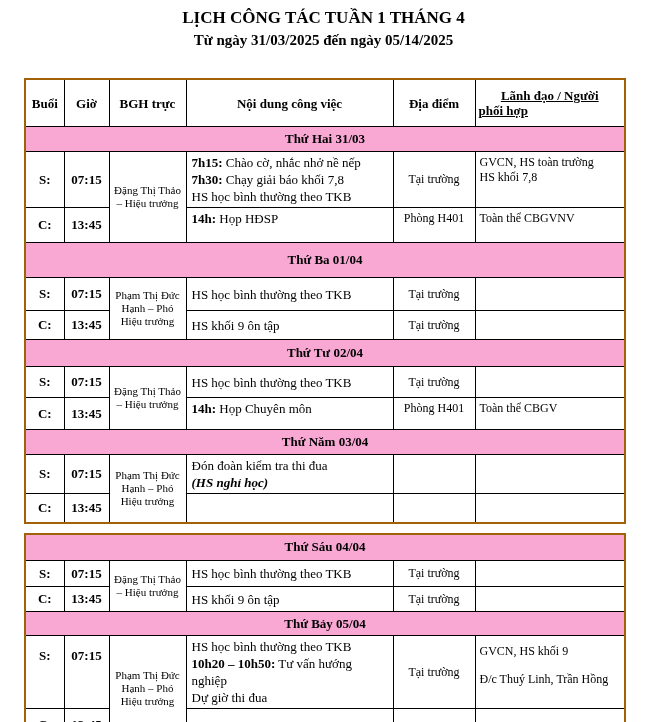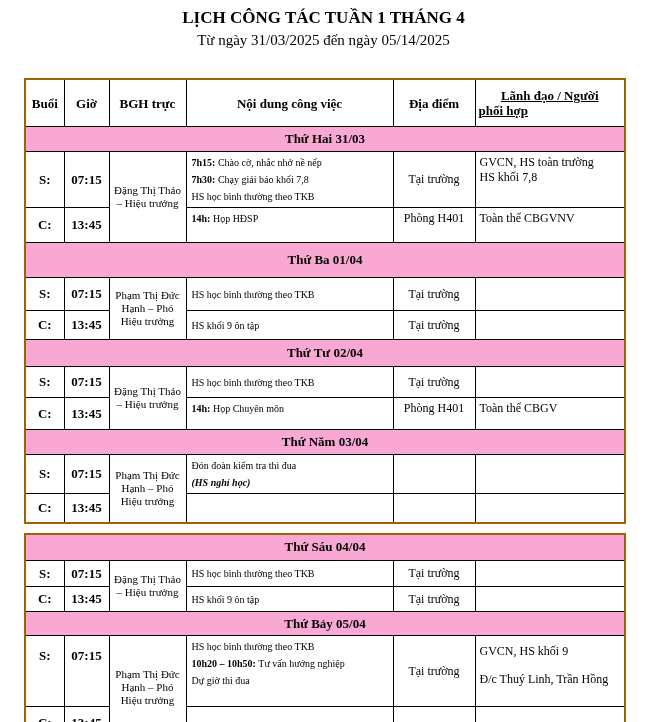--- a/index.html
+++ b/index.html
@@ -6,21 +6,21 @@
   body {
     width:647px; height:722px; background:#ffffff; color:#000;
     font-family:"Liberation Serif","DejaVu Serif",serif;
     overflow:hidden;
   }
   .title {
     text-align:center; font-weight:bold; font-size:17px;
     margin-top:8px; line-height:20px;
   }
   .subtitle {
-    text-align:center; font-weight:normal; font-size:15px;
+    text-align:center; font-weight:bold; font-size:15px;
     margin-top:3px; line-height:19px;
   }
   table.sched {
     border-collapse:collapse; table-layout:fixed;
     width:600px; margin-left:24px;
     border:2px solid #a16207;
   }
   #table1 { margin-top:28px; }
   #table2 { margin-top:9px; }
   td { border:1px solid #000; overflow:hidden; padding:0; }
@@ -39,21 +39,21 @@
   }
   
   td.buoi, td.gio {
     font-weight:bold; font-size:13px; text-align:center; vertical-align:middle;
   }
   td.bgh {
     font-size:11px; text-align:center; vertical-align:middle;
     padding:0 2px; line-height:13px;
   }
   td.nd {
-    font-size:10px; text-align:left; vertical-align:top;
+    font-size:13px; text-align:left; vertical-align:top;
     padding:2px 3px 2px 5px; line-height:17px;
   }
   td.dd { font-size:12px; text-align:center; vertical-align:middle; }
   td.ld {
     font-size:12px; text-align:left; vertical-align:top;
     padding:3px 2px 2px 4px; line-height:15px;
   }
   .line b { font-weight:bold; }
   .bi { font-weight:bold; font-style:italic; }
   .gap-above { margin-top:13px; }

